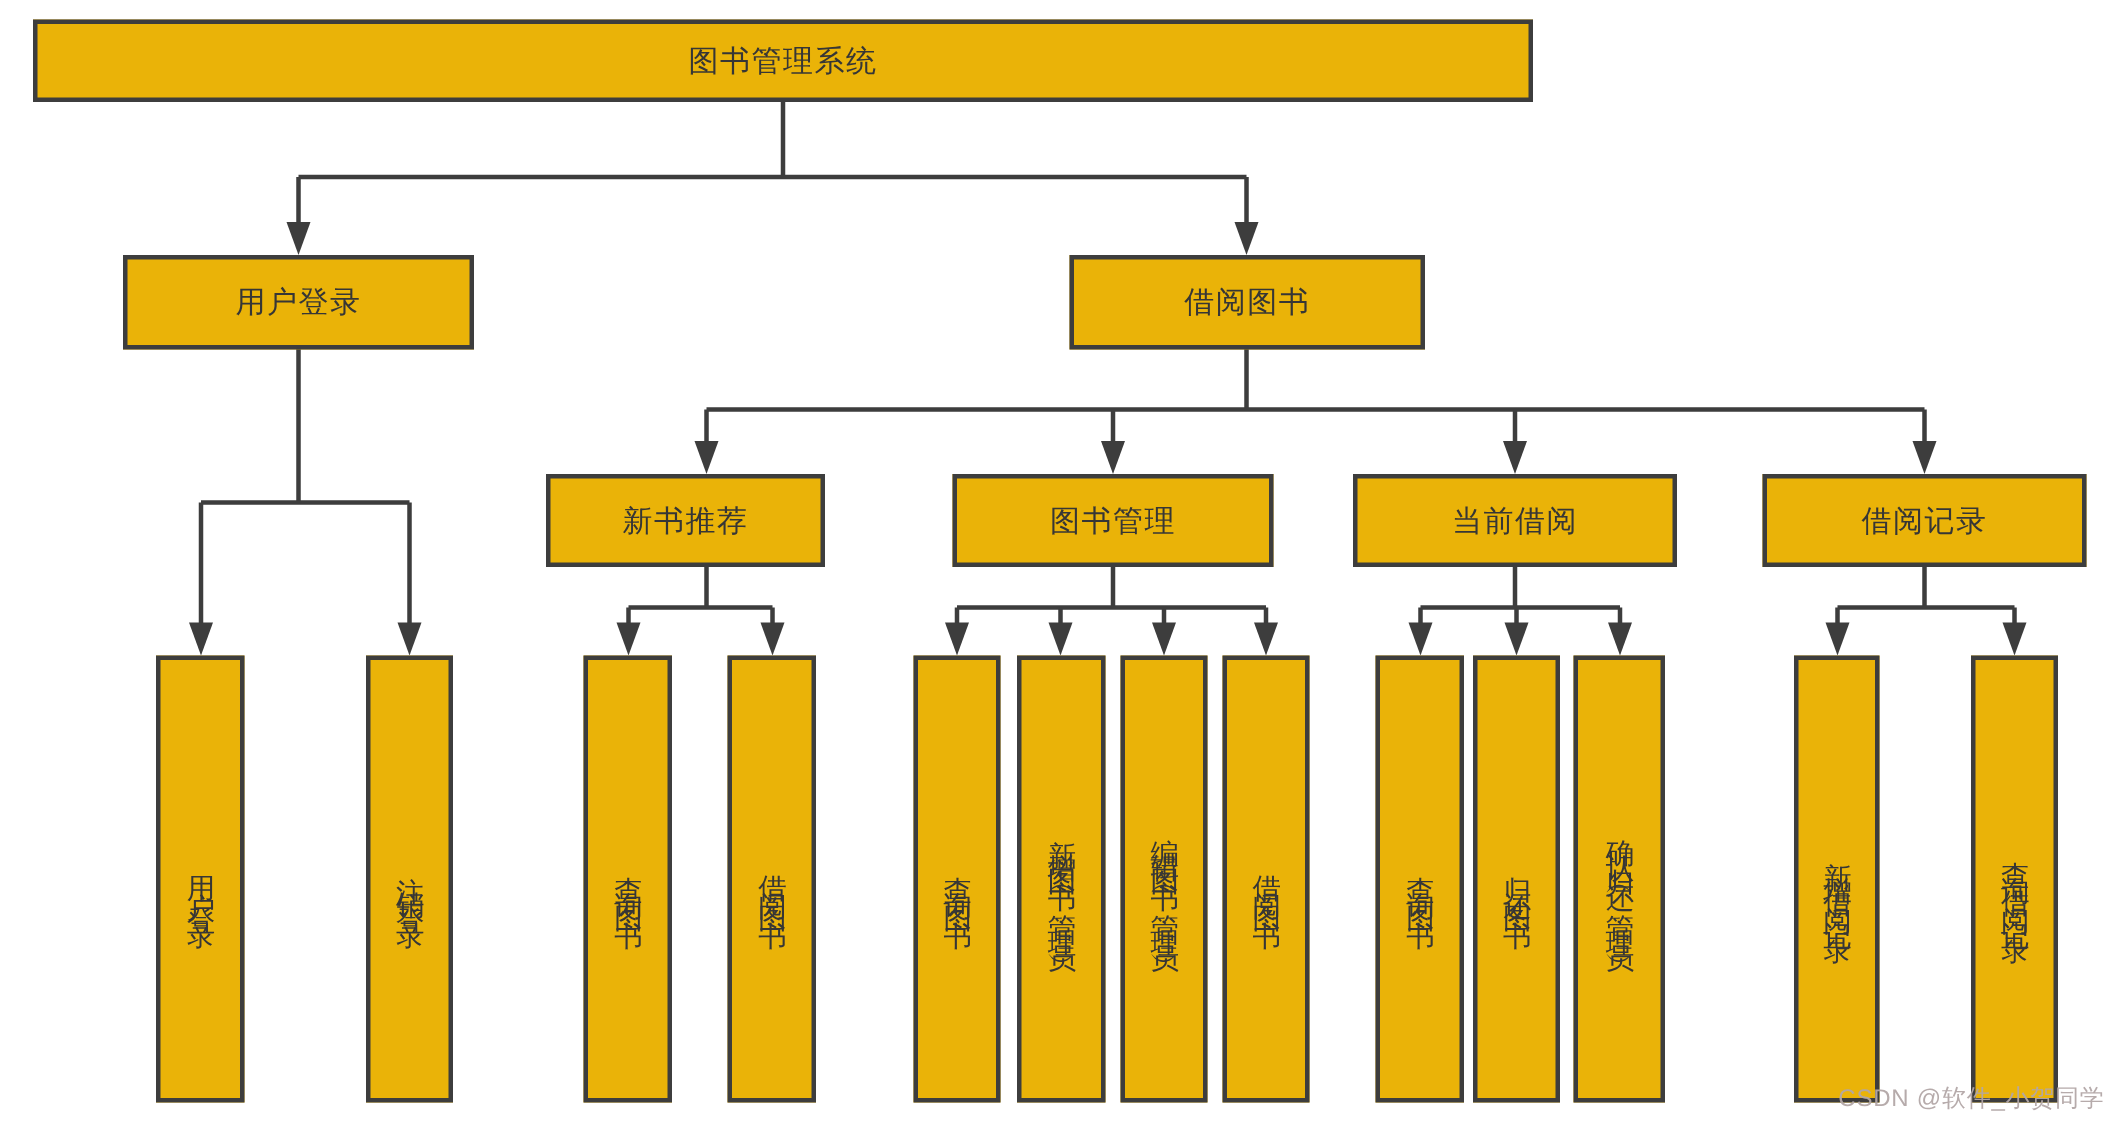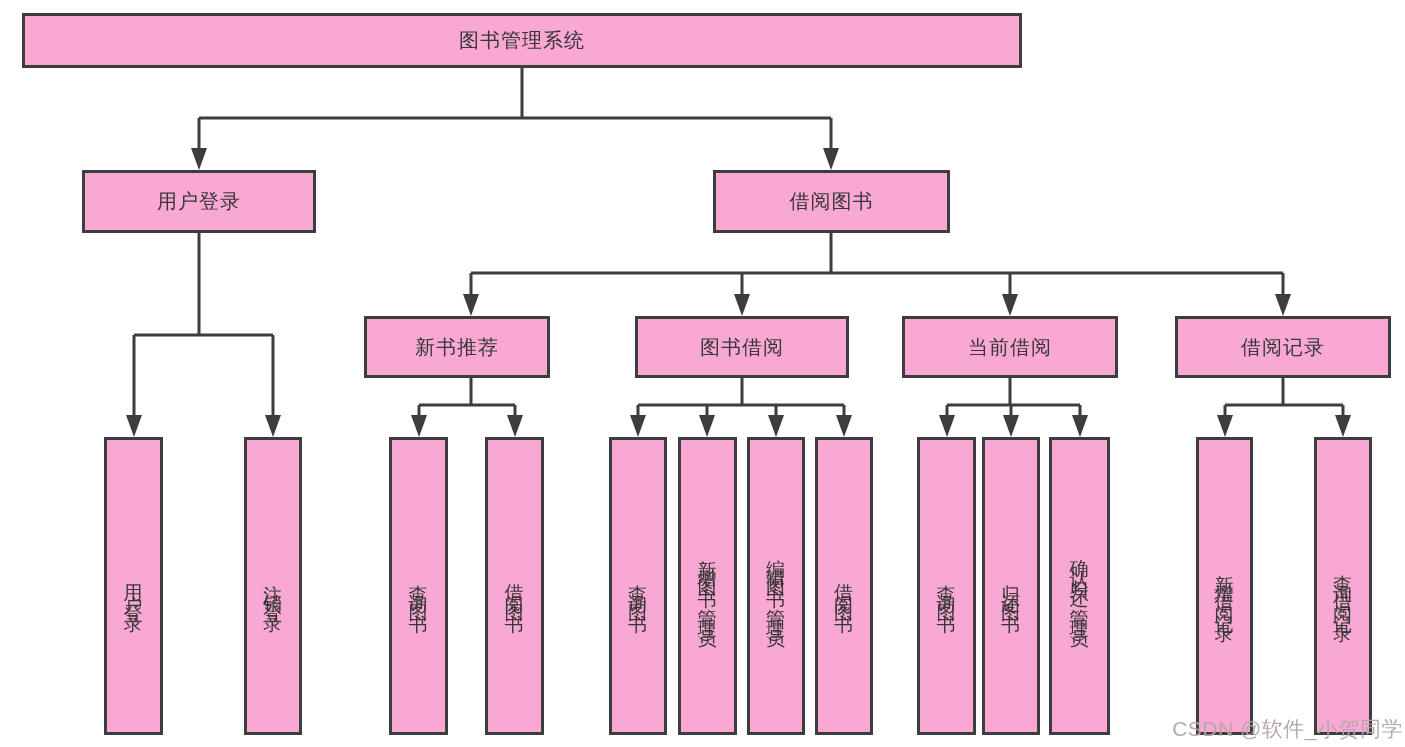--- a/index.html
+++ b/index.html
@@ -15,21 +15,21 @@
   .connectors {
     position: absolute;
     left: 0; top: 0;
     width: 1405px; height: 747px;
     z-index: 1;
   }
   .node {
     position: absolute;
     box-sizing: border-box;
     border: 3px solid #3d3d3d;
-    background: #f9a8d4;
+    background: #eab308;
     display: flex;
     align-items: center;
     justify-content: center;
     z-index: 2;
     font-size: 20px;
     letter-spacing: 1px;
     color: #363636;
     text-align: right;
   }
   .node.v {
@@ -37,21 +37,21 @@
     font-size: 19px;
     letter-spacing: 10px;
     line-height: 1;
     padding-top: 6px;
   }
   .watermark {
     position: absolute;
     right: 2px;
     bottom: 4px;
     z-index: 5;
-    font-size: 21px;
+    font-size: 16px;
     letter-spacing: 0.5px;
     color: #b3a7a7;
     opacity: 0.95;
     white-space: nowrap;
   }
 </style>
 </head>
 <body>
 
 <div class="stage">
@@ -118,21 +118,21 @@
       <polygon points="1335,415 1351,415 1343,437"></polygon>
     </g>
   </svg>
 
   <div class="node h" style="left:22px; top:13px; width:1000px; height:55px;">图书管理系统</div>
 
   <div class="node h" style="left:82px; top:170px; width:234px; height:63px;">用户登录</div>
   <div class="node h" style="left:713px; top:170px; width:237px; height:63px;">借阅图书</div>
 
   <div class="node h" style="left:364px; top:316px; width:186px; height:62px;">新书推荐</div>
-  <div class="node h" style="left:635px; top:316px; width:214px; height:62px;">图书借阅</div>
+  <div class="node h" style="left:635px; top:316px; width:214px; height:62px;">图书管理</div>
   <div class="node h" style="left:1175px; top:316px; width:216px; height:62px;">借阅记录</div>
   <div class="node h" style="left:902px; top:316px; width:216px; height:62px;">当前借阅</div>
 
   <div class="node v" style="left:104px; top:437px; width:59px; height:298px;">用户登录</div>
   <div class="node v" style="left:244px; top:437px; width:58px; height:298px;">注销登录</div>
 
   <div class="node v" style="left:389px; top:437px; width:59px; height:298px;">查询图书</div>
   <div class="node v" style="left:485px; top:437px; width:59px; height:298px;">借阅图书</div>
 
   <div class="node v" style="left:609px; top:437px; width:58px; height:298px;">查询图书</div>

